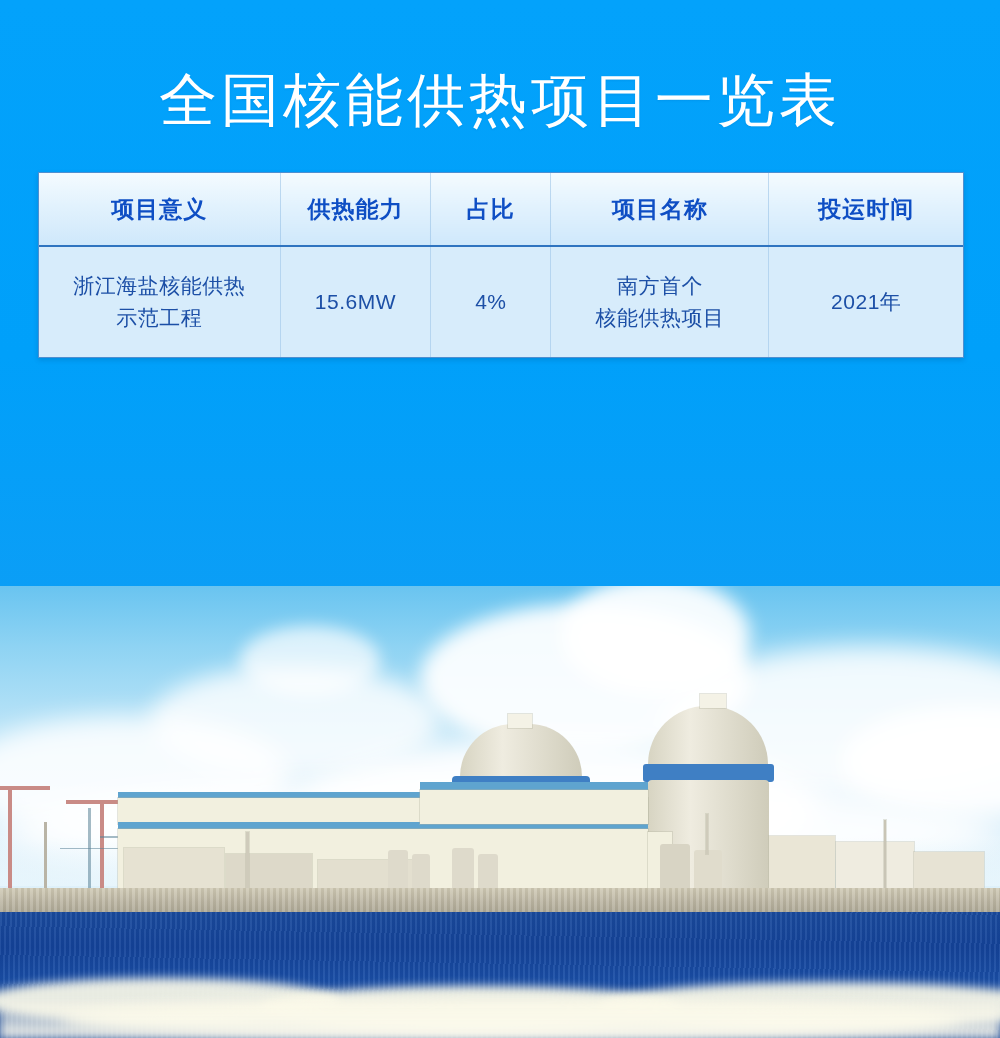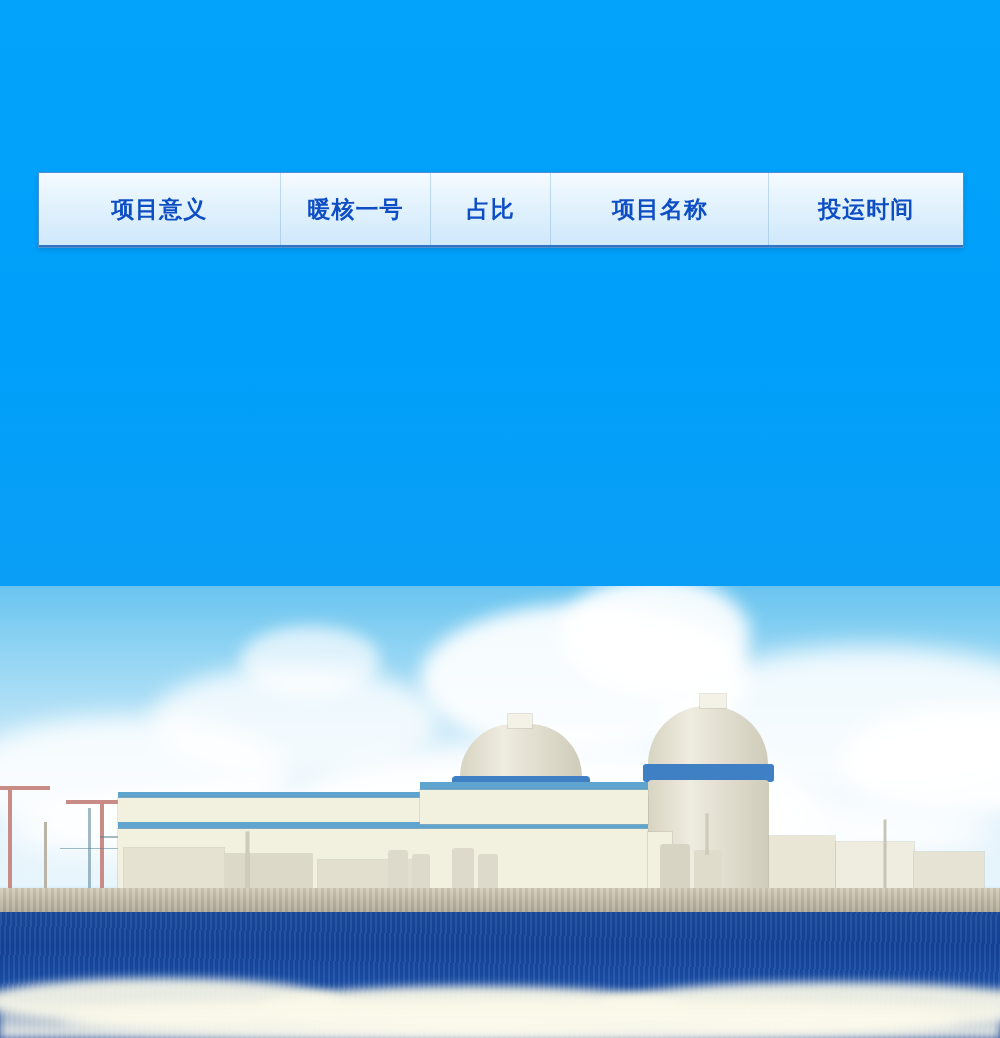--- a/index.html
+++ b/index.html
@@ -131,42 +131,62 @@
   .foamband{position:absolute;left:0;top:416px;width:1000px;height:36px;
     background:linear-gradient(180deg,rgba(250,248,232,.35),rgba(252,250,238,.95));filter:blur(4px);}
 </style>
 </head>
 <body>
 
 <div class="page">
 
   <div class="topband"></div>
 
+  <div class="title">全国核能供热项目一览表</div>
 
   <div class="table-wrap">
     <table class="t">
       <colgroup>
         <col class="c1">
           <col class="c2">
           <col class="c3">
           <col class="c4">
           <col class="c5">
       </colgroup>
       <thead>
         <tr>
           <th>项目意义</th>
-          <th>暖核一号</th>
+          <th>供热能力</th>
           <th>占比</th>
           <th>项目名称</th>
           <th>投运时间</th>
         </tr>
       </thead>
       <tbody>
 
 
+        <tr class="even">
+          <td>
+            <span class="cellline">浙江海盐核能供热</span>
+            <span class="cellline">示范工程</span>
+          </td>
+          <td>
+            <span class="cellline">15.6MW</span>
+          </td>
+          <td>
+            <span class="cellline">4%</span>
+          </td>
+          <td>
+            <span class="cellline">南方首个</span>
+            <span class="cellline">核能供热项目</span>
+          </td>
+          <td>
+            <span class="cellline">2021年</span>
+          </td>
+        </tr>
 
 
       </tbody>
     </table>
   </div>
 
   <div class="photo">
 
     <div class="sky"></div>
     <div class="cloud cl5"></div>

